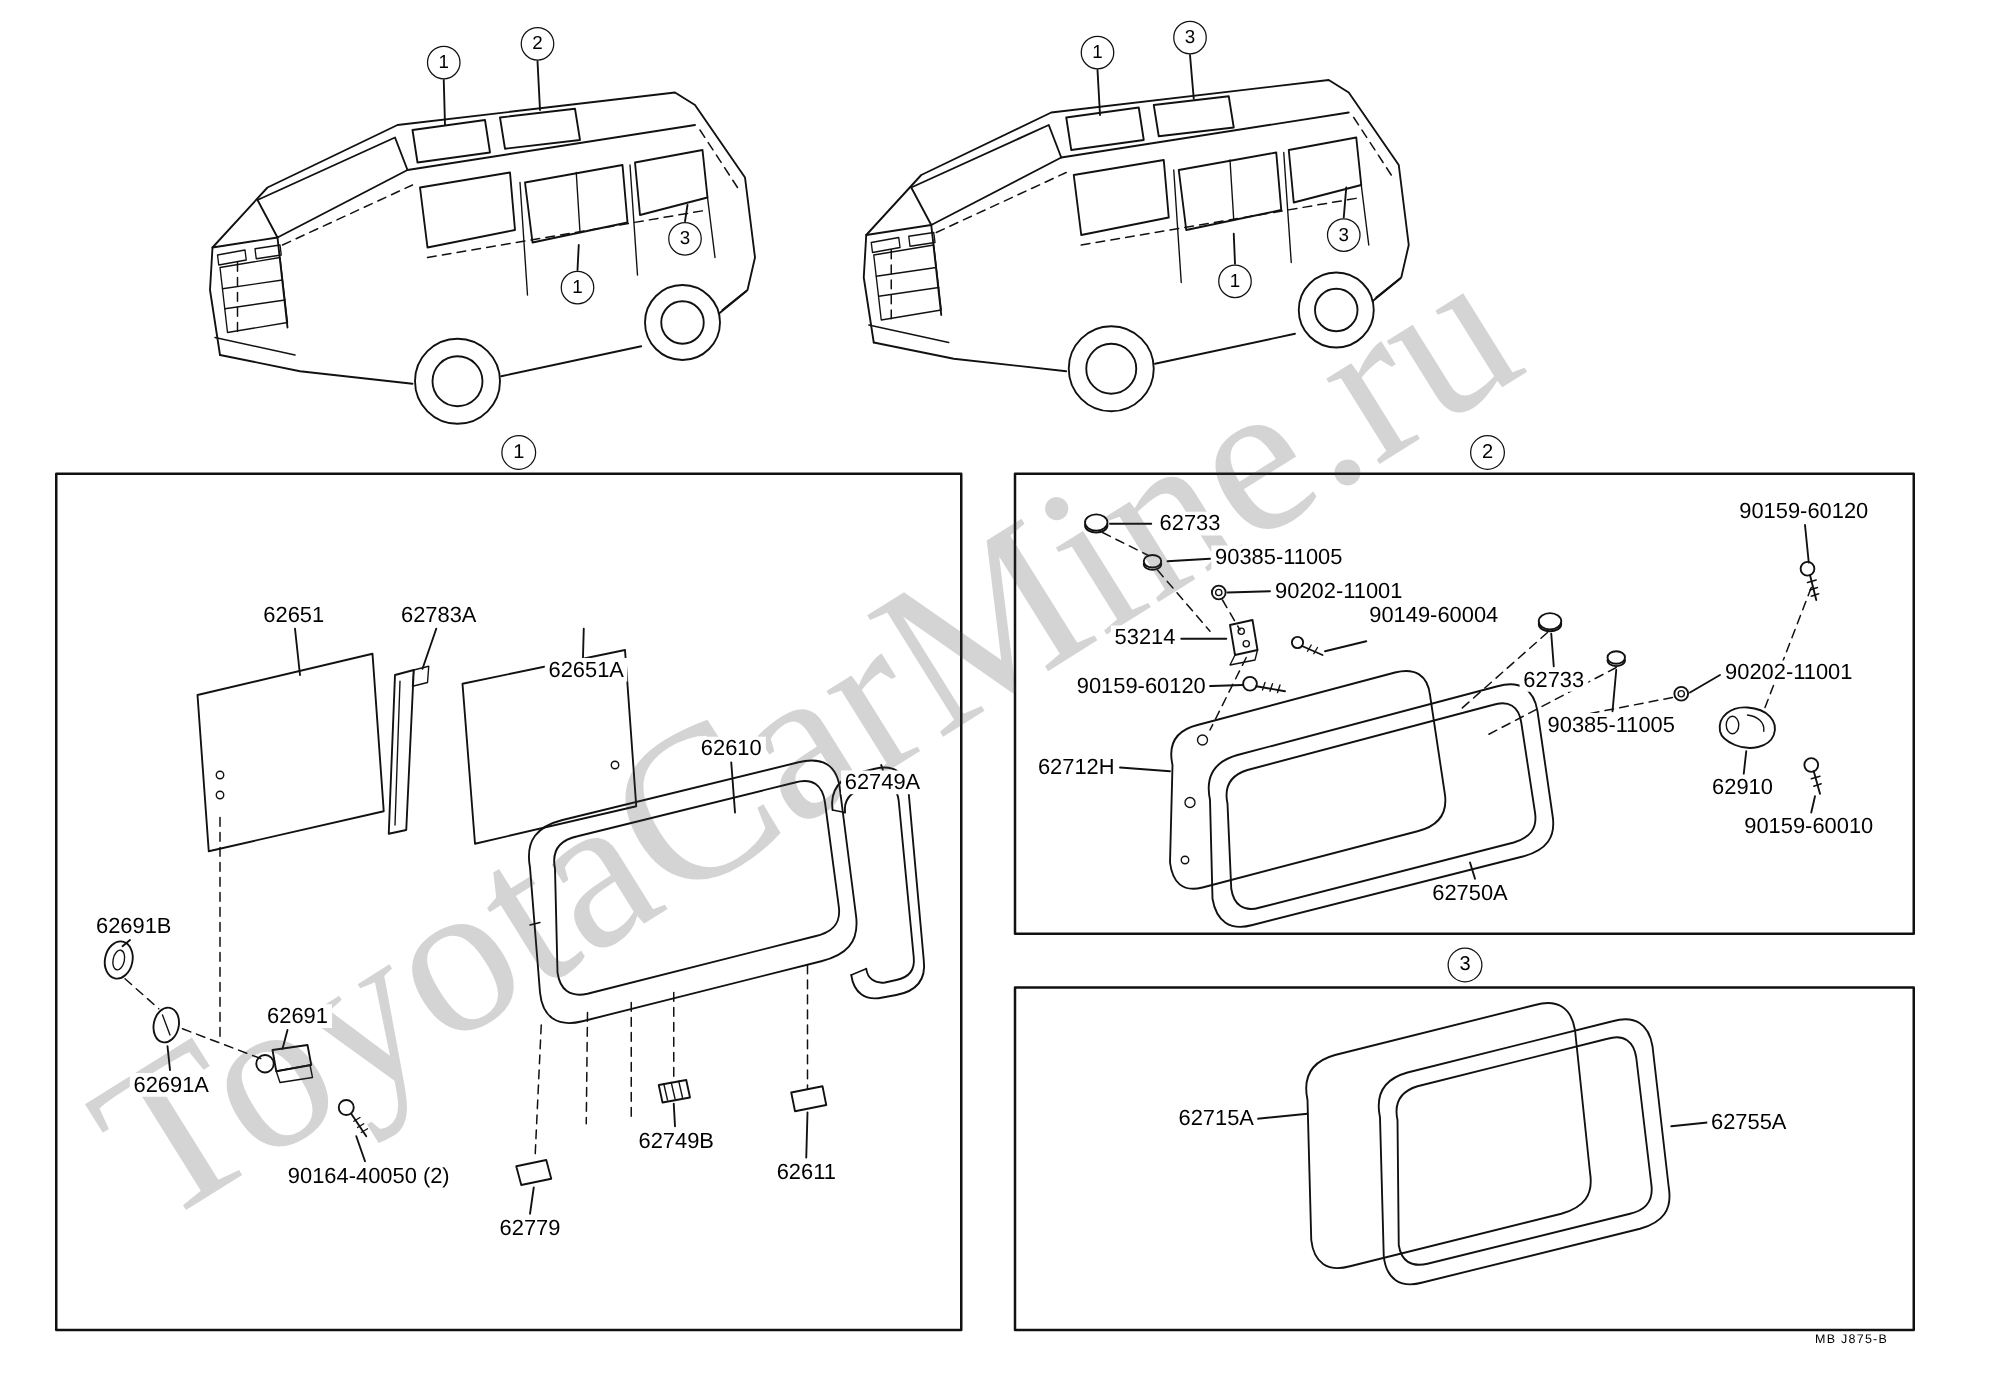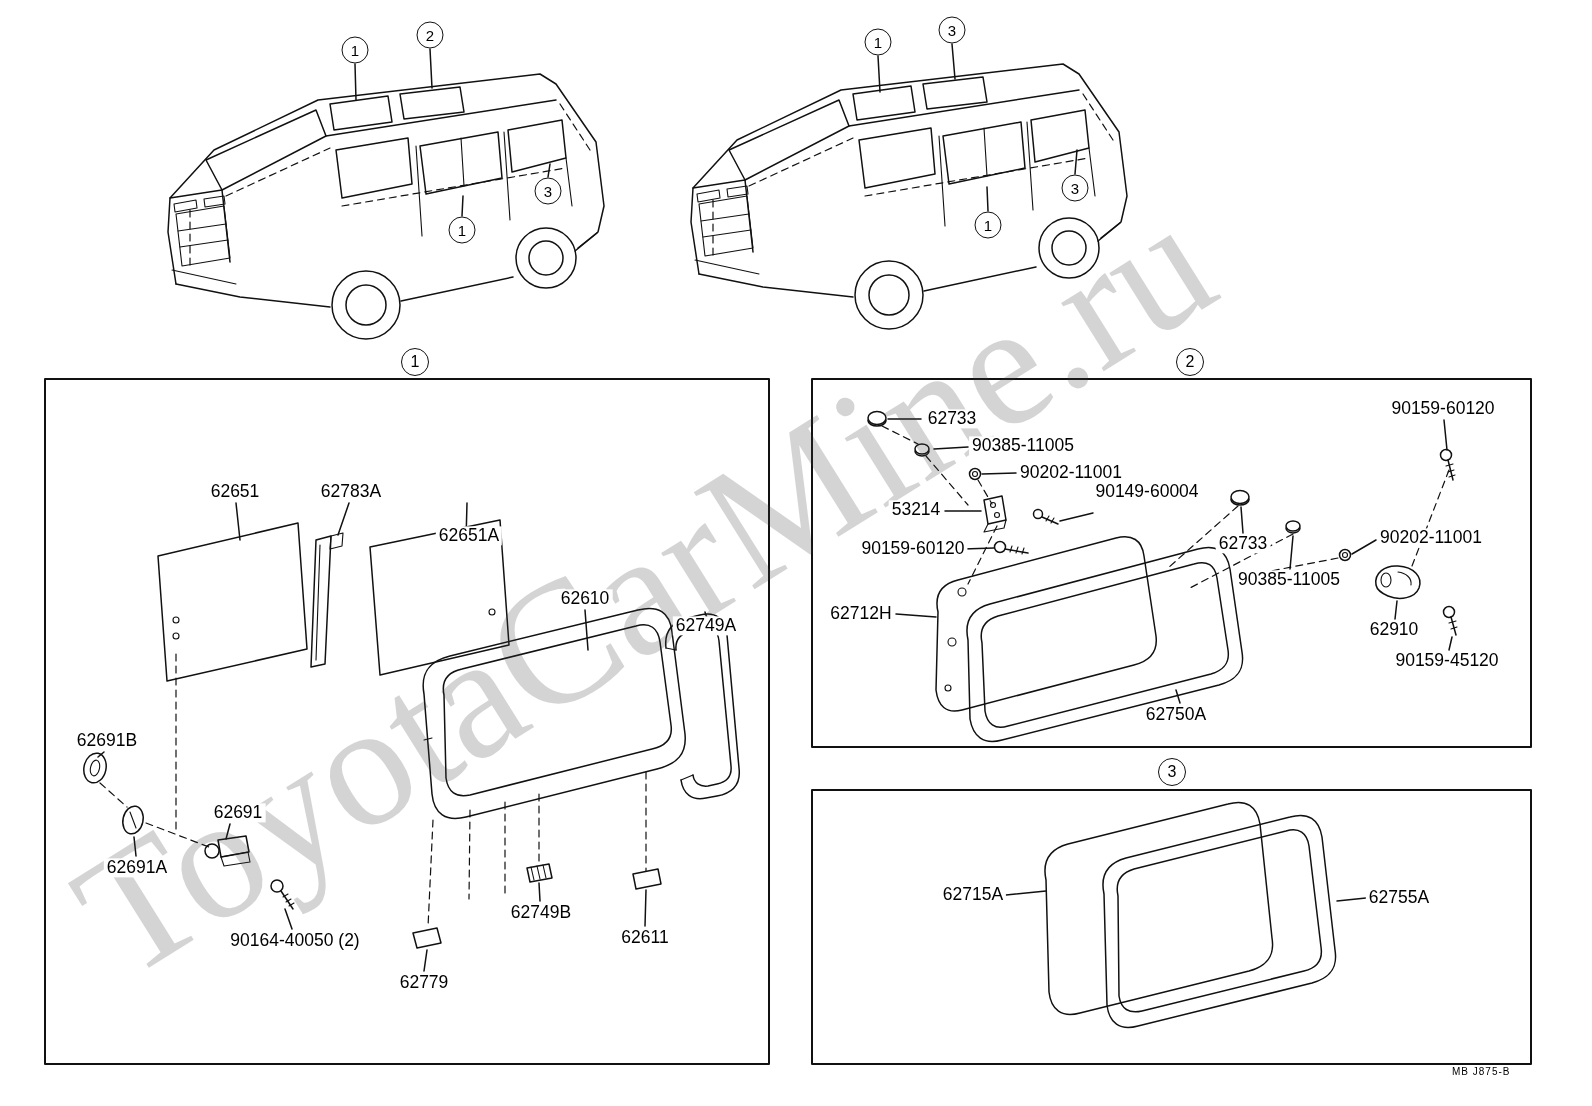--- a/index.html
+++ b/index.html
@@ -330,21 +330,21 @@
   <div class="plabel" style="left:1071px; top:473px;">90202-11001</div>
   <div class="plabel" style="left:916px;  top:510px;">53214</div>
   <div class="plabel" style="left:1147px; top:492px;">90149-60004</div>
   <div class="plabel" style="left:913px;  top:549px;">90159-60120</div>
   <div class="plabel" style="left:861px;  top:614px;">62712H</div>
   <div class="plabel" style="left:1243px; top:544px;">62733</div>
   <div class="plabel" style="left:1443px; top:409px;">90159-60120</div>
   <div class="plabel" style="left:1431px; top:538px;">90202-11001</div>
   <div class="plabel" style="left:1289px; top:580px;">90385-11005</div>
   <div class="plabel" style="left:1394px; top:630px;">62910</div>
-  <div class="plabel" style="left:1447px; top:661px;">90159-45120</div>
+  <div class="plabel" style="left:1447px; top:661px;">90159-60010</div>
   <div class="plabel" style="left:1176px; top:715px;">62750A</div>
 
   <div class="plabel" style="left:973px;  top:895px;">62715A</div>
   <div class="plabel" style="left:1399px; top:898px;">62755A</div>
 
   <div class="footer-code">MB J875-B</div>
 
 </div>
 
 </body></html>

